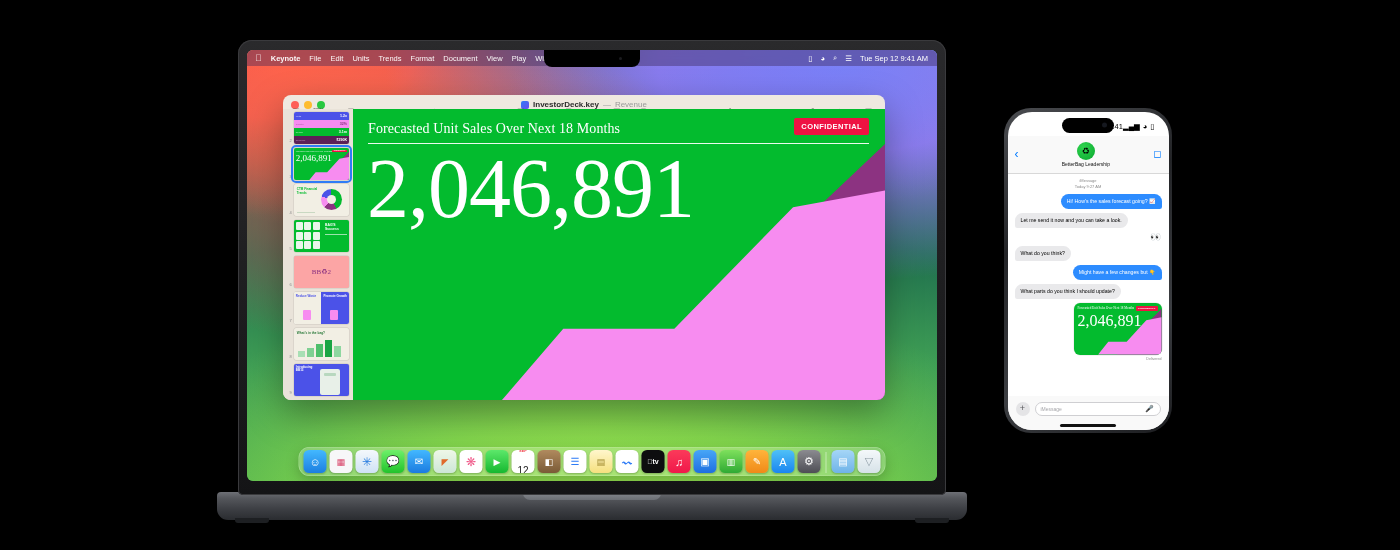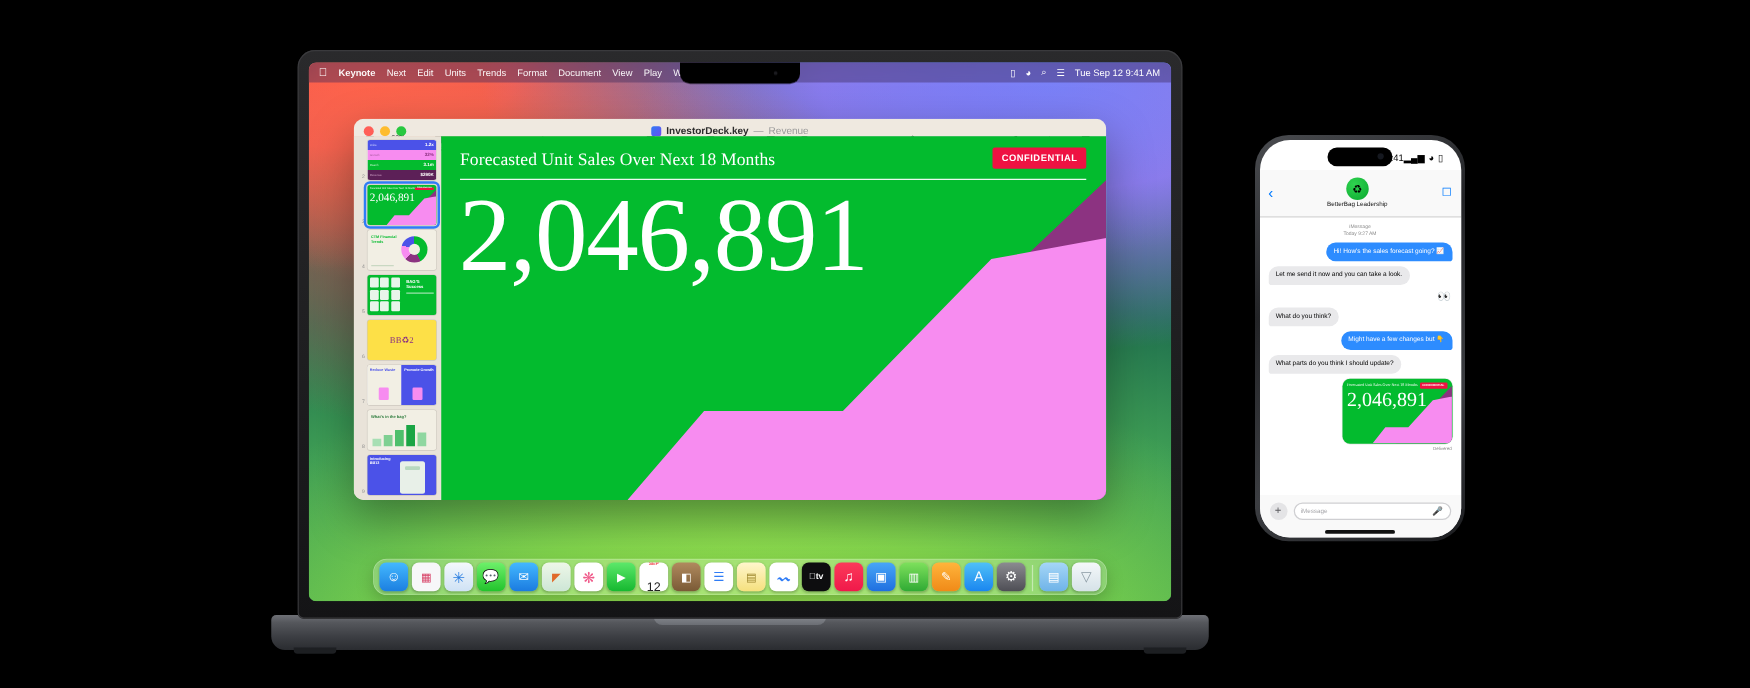--- a/index.html
+++ b/index.html
@@ -181,21 +181,21 @@
     </div>
     <div class="lid">
       <div class="bezel">
         <div class="screen">
           <div class="wallpaper"></div>
 
           <div class="menubar">
             <div class="mb-left">
               <span class="mb-apple"></span>
               <span class="mb-item bold">Keynote</span>
-              <span class="mb-item">Next</span>
+              <span class="mb-item">File</span>
               <span class="mb-item">Edit</span>
               <span class="mb-item">Units</span>
               <span class="mb-item">Trends</span>
               <span class="mb-item">Format</span>
               <span class="mb-item">Document</span>
               <span class="mb-item">View</span>
               <span class="mb-item">Play</span>
               <span class="mb-item">Window</span>
               <span class="mb-item">Help</span>
             </div>
@@ -359,21 +359,21 @@
                         <div style="background:#e8f5ea;border-radius:1px;"></div>
                         <div style="background:#e8f5ea;border-radius:1px;"></div>
                     </div>
                     <div style="position:absolute;right:2px;top:4px;font-size:3.4px;color:#fff;font-weight:bold;width:22px;line-height:1.1;">BAG'S Success</div>
                     <div style="position:absolute;right:2px;top:14px;width:22px;height:1.2px;background:rgba(255,255,255,.6);"></div>
                   </div>
                 </div>
 
                 <div class="thumb-row">
                   <span class="thumb-num">6</span>
-                  <div class="thumb" style="background:#fde047;display:flex;align-items:center;justify-content:center;">
+                  <div class="thumb" style="background:#fca5a5;display:flex;align-items:center;justify-content:center;">
                     <span style="font-size:7px;color:#8c3381;font-family:'Liberation Serif',serif;">BB♻2</span>
                   </div>
                 </div>
 
                 <div class="thumb-row">
                   <span class="thumb-num">7</span>
                   <div class="thumb" style="display:flex;">
                     <div style="flex:1;background:#f2efe4;position:relative;">
                       <div style="position:absolute;left:2px;top:3px;font-size:3px;color:#4b52e8;font-weight:bold;line-height:1.1;">Reduce Waste</div>
                       <div style="position:absolute;left:9px;bottom:4px;width:8px;height:10px;background:#f78cf0;border-radius:1px;"></div>

